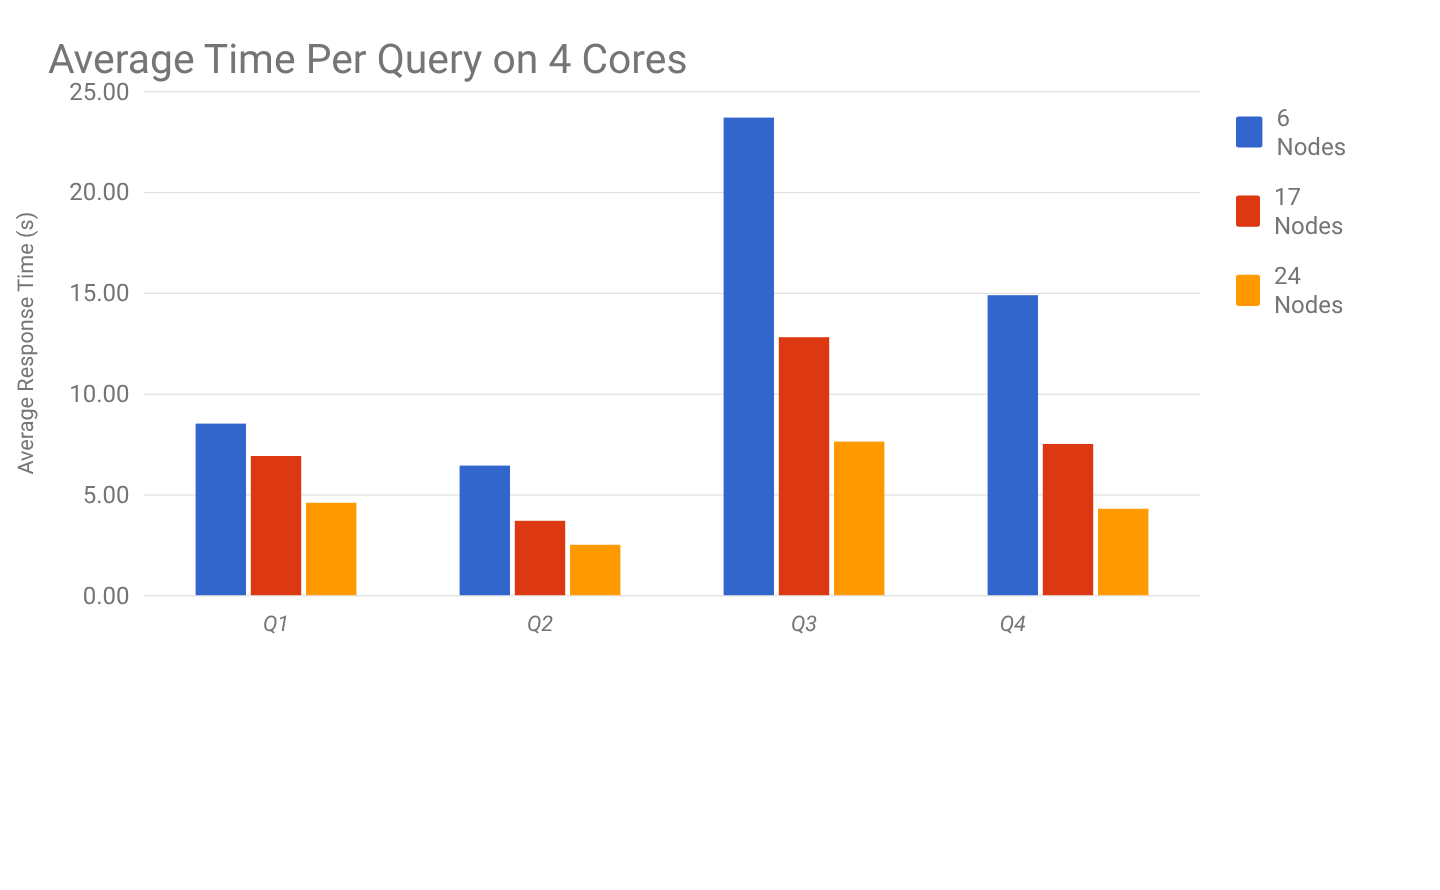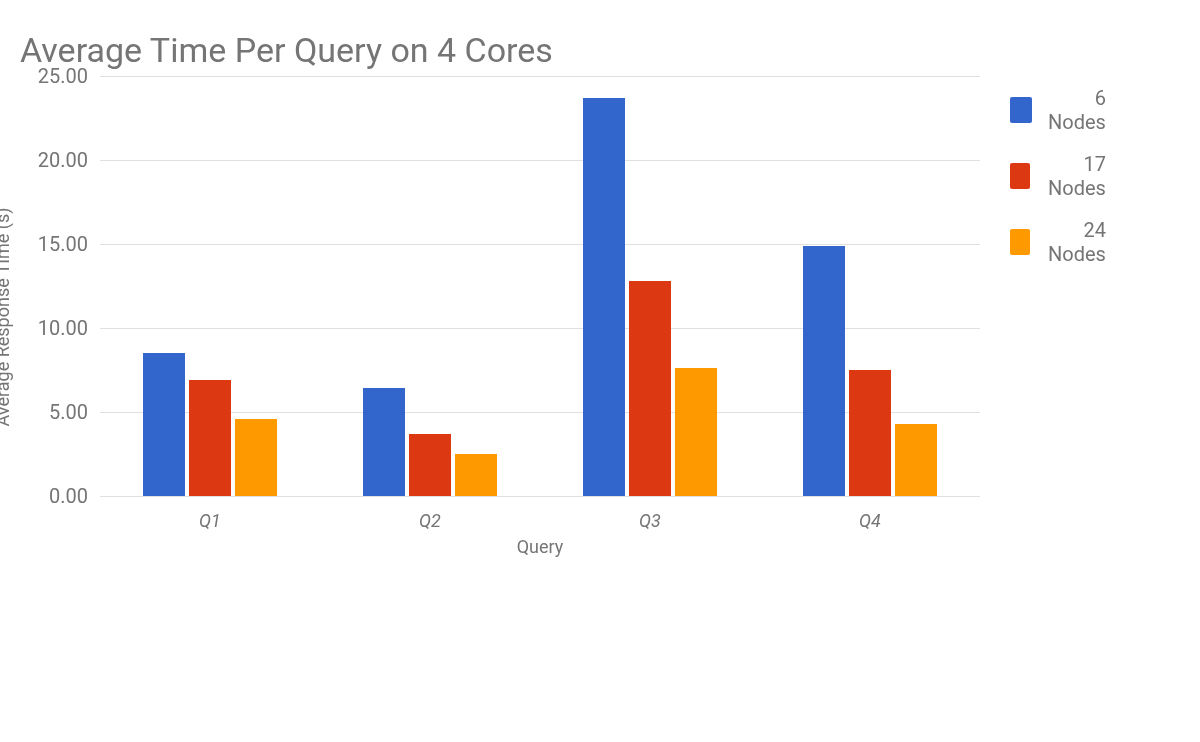--- a/index.html
+++ b/index.html
@@ -5,21 +5,21 @@
   * { box-sizing: border-box; }
   html, body {
     margin: 0; padding: 0;
     width: 1200px; height: 742px;
     font-family: -apple-system, BlinkMacSystemFont, "Segoe UI", Roboto, Arial, sans-serif;
     background: #fff;
     color: #757575;
   }
   .chart-wrap {
     width: 1028px; height: 742px;
-    padding: 30px 40px 20px 20px;
+    padding: 30px 40px 20px 40px;
     position: relative;
   }
   .title {
     font-size: 34px;
     font-weight: 400;
     color: #757575;
     margin: 0 0 6px 0;
   }
   .subtitle {
     font-size: 24px;
@@ -32,21 +32,20 @@
     flex-direction: row;
     align-items: flex-start;
   }
   .plot-col {
     flex: 0 0 auto;
     position: relative;
   }
   .legend {
     margin-left: 30px;
     margin-top: 10px;
-    text-align: right;
   }
   .legend-item {
     display: flex;
     align-items: center;
     font-size: 20px;
     color: #757575;
     margin-bottom: 18px;
   }
   .legend-swatch {
     width: 26px; height: 26px;
@@ -166,25 +165,24 @@
             <div class="y-tick" style="top: 336px;">5.00</div>
             <div class="y-tick" style="top: 252px;">10.00</div>
             <div class="y-tick" style="top: 168px;">15.00</div>
             <div class="y-tick" style="top: 84px;">20.00</div>
             <div class="y-tick" style="top: 0px;">25.00</div>
           </div>
         <div id="xticks">
             <div class="x-tick" style="left: 110px;">Q1</div>
             <div class="x-tick" style="left: 330px;">Q2</div>
             <div class="x-tick" style="left: 550px;">Q3</div>
-            <div class="x-tick" style="left: 770px;">Q4</div>
+            <div class="x-tick" style="left: 724px;">Q4</div>
           </div>
       </div>
 
-      <div class="xlabel" style="margin-left:80px; width:880px;">Query</div>
     </div>
 
     <div class="legend" id="legend">
         <div class="legend-item">
           <span class="legend-swatch" style="background: rgb(51, 102, 204);"></span>
           <span>6 Nodes</span>
         </div>
         <div class="legend-item">
           <span class="legend-swatch" style="background: rgb(220, 57, 18);"></span>
           <span>17 Nodes</span>

